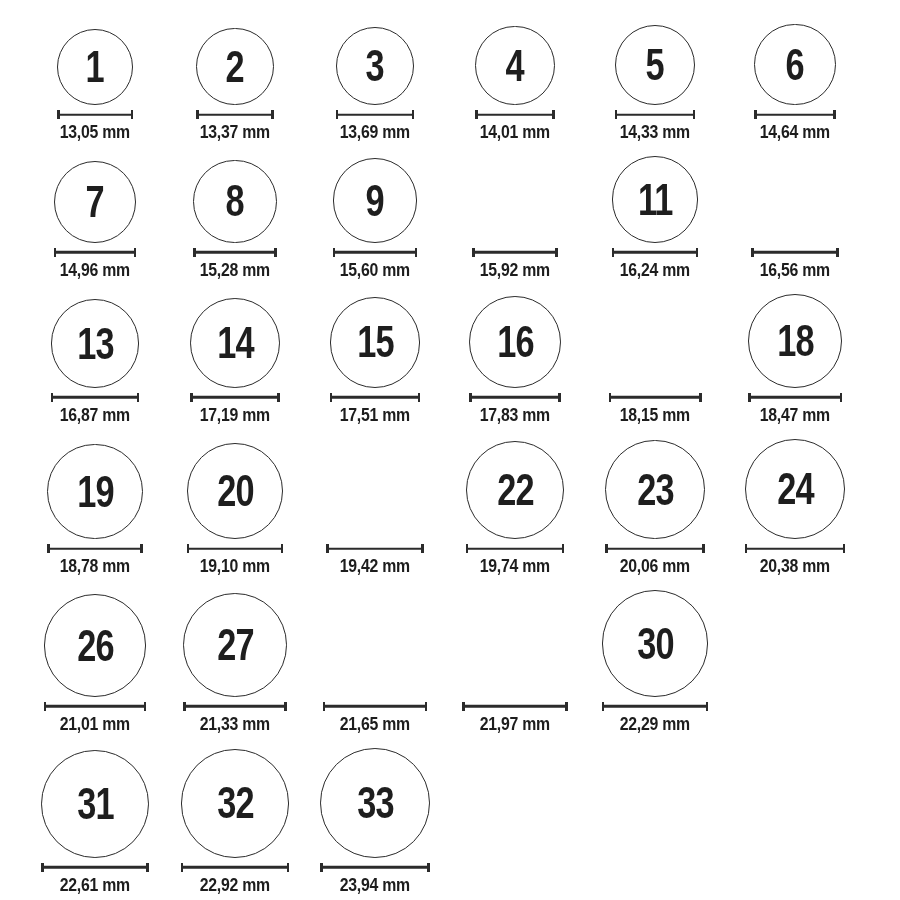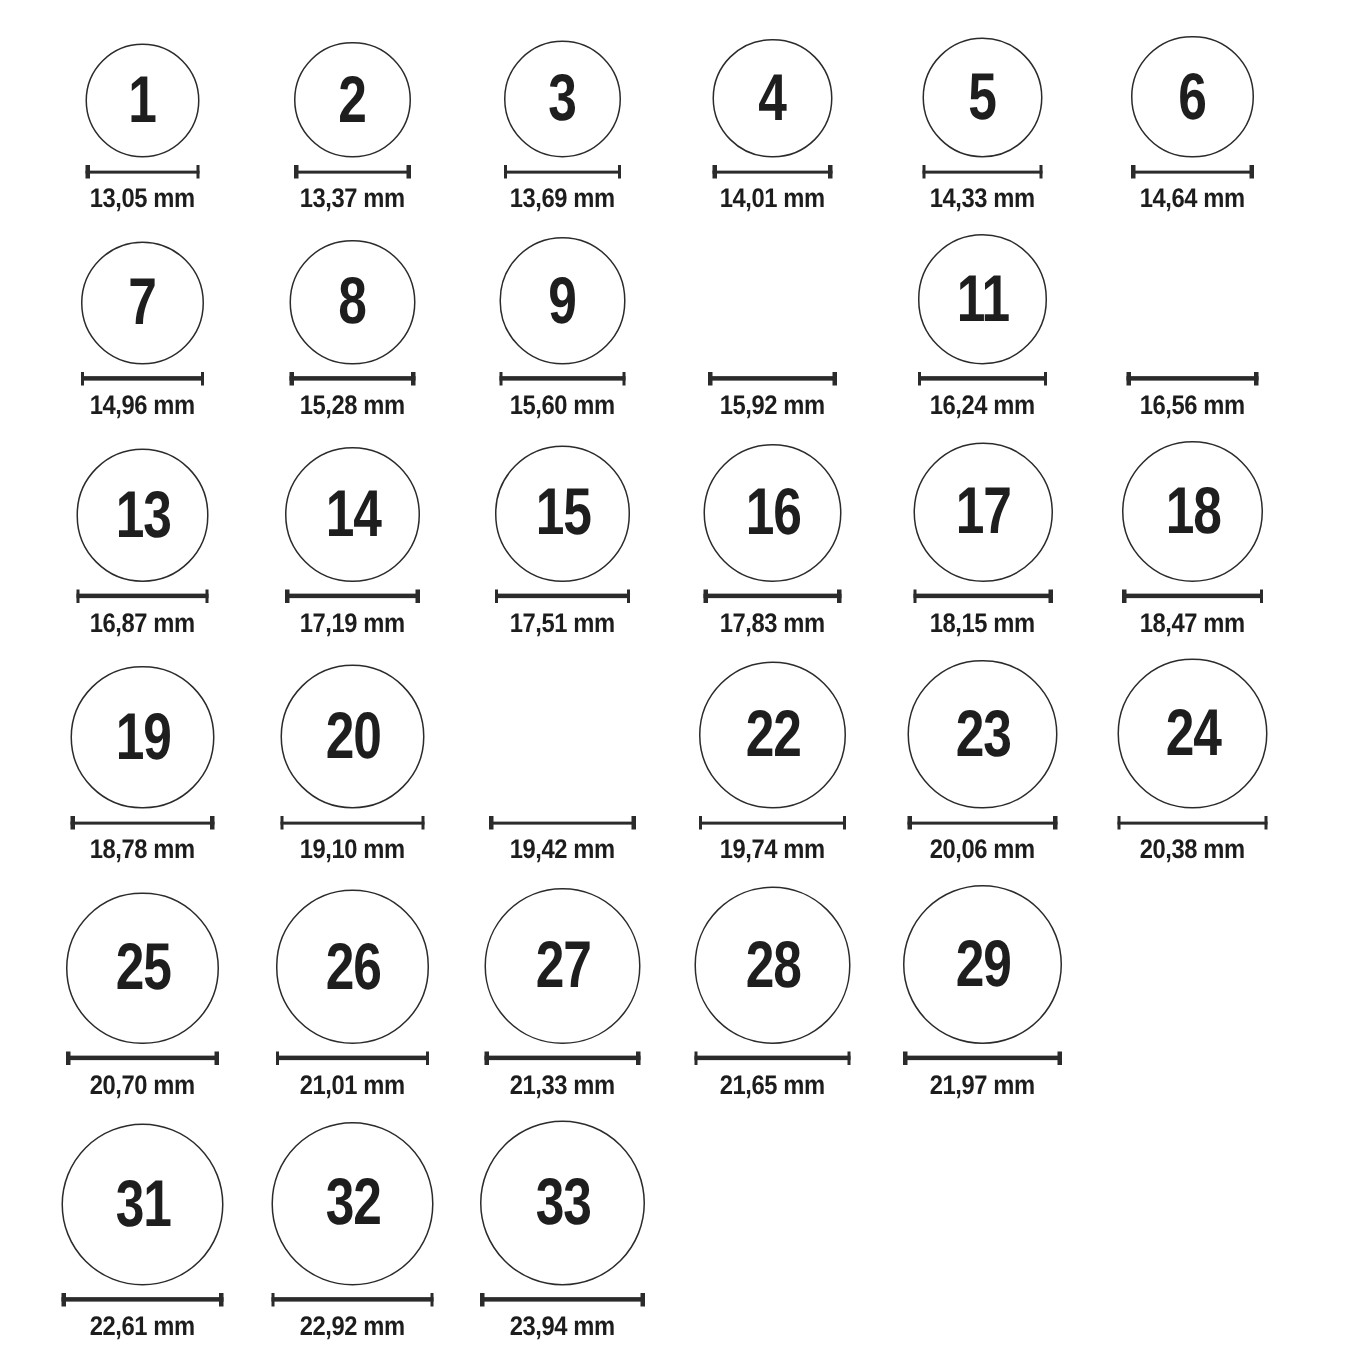--- a/index.html
+++ b/index.html
@@ -255,23 +255,20 @@
       <span class="num">16</span>
     </div>
     <div class="measure">
       <span class="tick tick-left"></span>
       <span class="bar"></span>
       <span class="tick tick-right"></span>
     </div>
     <div class="label">17,83 mm</div>
   </div>
       <div class="cell" style="--d: 93.0px;">
-    <div class="circle">
-      <span class="num">17</span>
-    </div>
     <div class="measure">
       <span class="tick tick-left"></span>
       <span class="bar"></span>
       <span class="tick tick-right"></span>
     </div>
     <div class="label">18,15 mm</div>
   </div>
       <div class="cell" style="--d: 94.0px;">
     <div class="circle">
       <span class="num">18</span>
@@ -343,31 +340,20 @@
     </div>
     <div class="measure">
       <span class="tick tick-left"></span>
       <span class="bar"></span>
       <span class="tick tick-right"></span>
     </div>
     <div class="label">20,38 mm</div>
   </div>
     </div>
     <div class="row">
-      <div class="cell" style="--d: 101.4px;">
-    <div class="circle">
-      <span class="num">25</span>
-    </div>
-    <div class="measure">
-      <span class="tick tick-left"></span>
-      <span class="bar"></span>
-      <span class="tick tick-right"></span>
-    </div>
-    <div class="label">20,70 mm</div>
-  </div>
       <div class="cell" style="--d: 102.5px;">
     <div class="circle">
       <span class="num">26</span>
     </div>
     <div class="measure">
       <span class="tick tick-left"></span>
       <span class="bar"></span>
       <span class="tick tick-right"></span>
     </div>
     <div class="label">21,01 mm</div>
@@ -377,40 +363,45 @@
       <span class="num">27</span>
     </div>
     <div class="measure">
       <span class="tick tick-left"></span>
       <span class="bar"></span>
       <span class="tick tick-right"></span>
     </div>
     <div class="label">21,33 mm</div>
   </div>
       <div class="cell" style="--d: 104.6px;">
-    <div class="circle">
-      <span class="num">28</span>
-    </div>
     <div class="measure">
       <span class="tick tick-left"></span>
       <span class="bar"></span>
       <span class="tick tick-right"></span>
     </div>
     <div class="label">21,65 mm</div>
   </div>
       <div class="cell" style="--d: 105.7px;">
-    <div class="circle">
-      <span class="num">29</span>
-    </div>
     <div class="measure">
       <span class="tick tick-left"></span>
       <span class="bar"></span>
       <span class="tick tick-right"></span>
     </div>
     <div class="label">21,97 mm</div>
+  </div>
+      <div class="cell" style="--d: 106.7px;">
+    <div class="circle">
+      <span class="num">30</span>
+    </div>
+    <div class="measure">
+      <span class="tick tick-left"></span>
+      <span class="bar"></span>
+      <span class="tick tick-right"></span>
+    </div>
+    <div class="label">22,29 mm</div>
   </div>
     </div>
     <div class="row">
       <div class="cell" style="--d: 107.8px;">
     <div class="circle">
       <span class="num">31</span>
     </div>
     <div class="measure">
       <span class="tick tick-left"></span>
       <span class="bar"></span>

